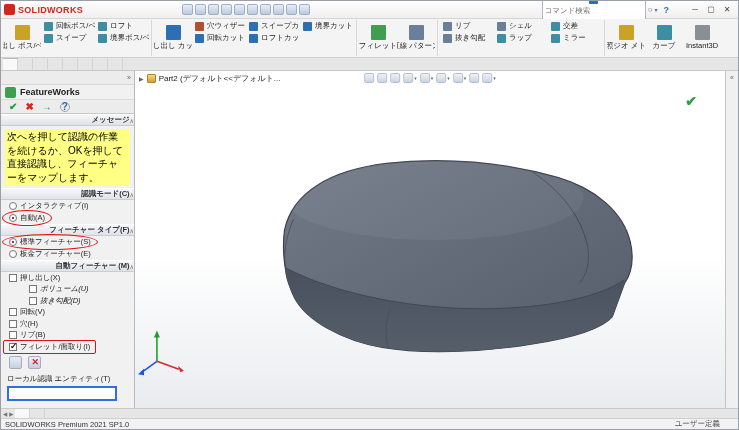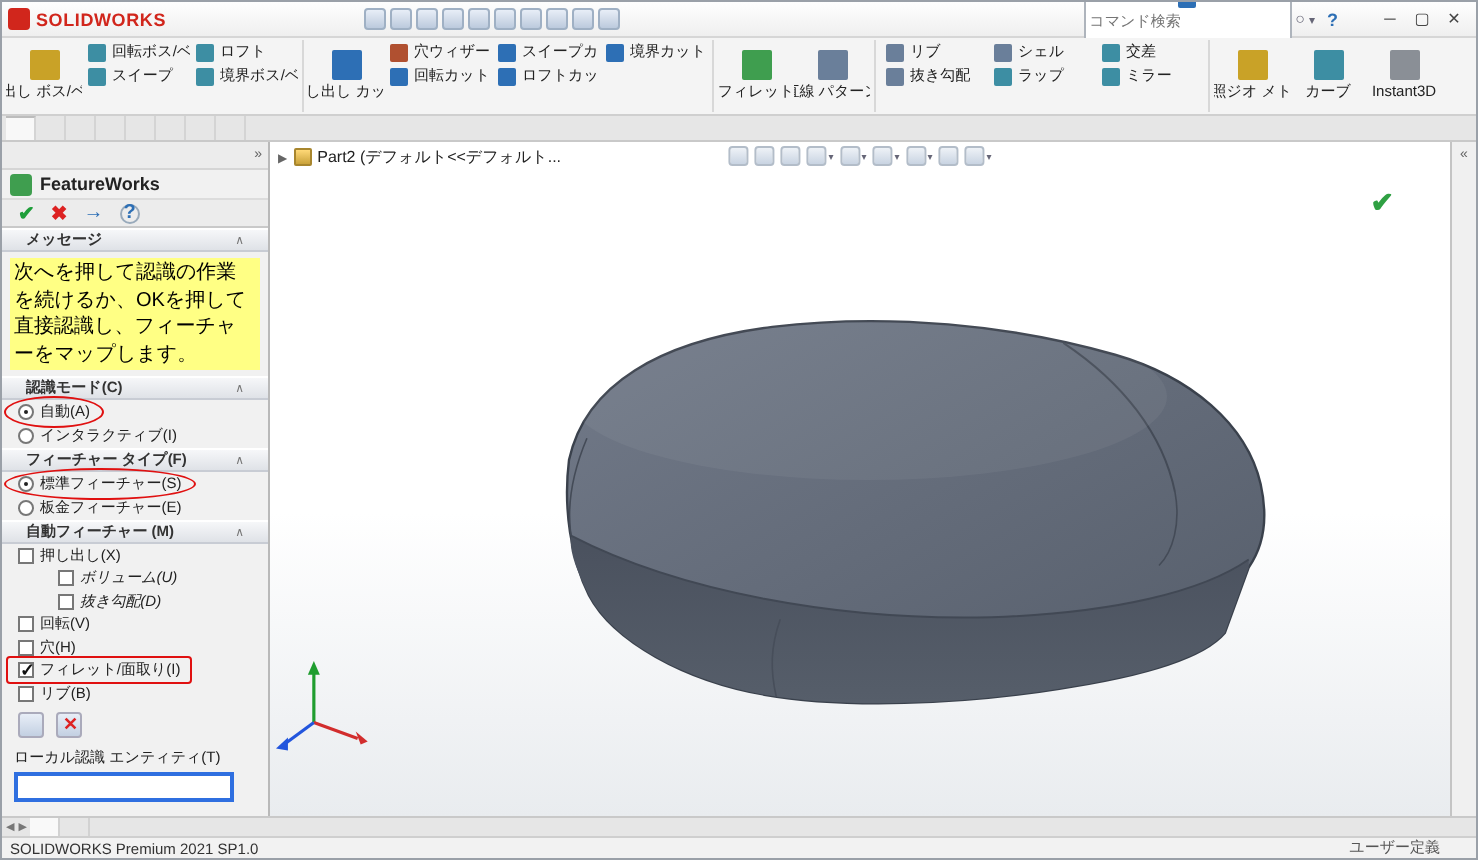--- a/index.html
+++ b/index.html
@@ -50,21 +50,21 @@
   .panel-tabs .chev{margin-left:auto;font-size:7px;color:#666;}
   .fw-title{display:flex;align-items:center;gap:4px;height:14px;padding:0 4px;}
   .fw-title .ic{width:11px;height:11px;border-radius:2px;background:#3f9e4f;}
   .fw-title .t{font-weight:bold;font-size:9px;color:#222;}
   .fw-actions{display:flex;align-items:center;gap:8px;height:15px;padding:0 8px;border-top:1px solid #dcdcdc;border-bottom:1px solid #c9c9c9;background:#ececec;}
   .fw-actions span{font-size:10px;font-weight:bold;}
   .act-ok{color:#1e9e3a;}
   .act-cancel{color:#d22;}
   .act-next{color:#2d6fb5;}
   .act-help{color:#2d6fb5;font-size:9px;border:1px solid #9ab;border-radius:50%;width:10px;height:10px;display:flex;align-items:center;justify-content:center;}
-  .grp-hd{height:12px;display:flex;align-items:center;justify-content:space-between;padding:0 12px;background:linear-gradient(#f6f7f9,#dfe2e7);border-top:1px solid #fff;border-bottom:1px solid #c8ccd4;font-size:7.5px;font-weight:bold;color:#333;}
+  .grp-hd{height:12px;display:flex;align-items:center;justify-content:flex-end;padding:0 0;background:linear-gradient(#f6f7f9,#dfe2e7);border-top:1px solid #fff;border-bottom:1px solid #c8ccd4;font-size:7.5px;font-weight:bold;color:#333;}
   .grp-hd .car{font-size:6px;color:#777;font-weight:normal;}
   .msg{margin:3px 4px;background:#ffff84;font-size:10px;line-height:1.35;padding:1px 2px;color:#000;}
   .opt-row{display:flex;align-items:center;height:12px;padding:0 6px;}
   .opt{position:relative;display:inline-flex;align-items:center;gap:3px;padding:0 2px;}
   .radio{width:8px;height:8px;border:1px solid #777;border-radius:50%;background:#fff;position:relative;flex:none;}
   .opt-row.on .radio::after{content:"";position:absolute;inset:2px;background:#222;border-radius:50%;}
   .opt-row.annotated .opt::after{content:"";position:absolute;inset:-3px -5px;border:1.5px solid #e01010;border-radius:50%;pointer-events:none;}
   .lbl{font-size:7.5px;color:#222;white-space:nowrap;}
   .cb-row{display:flex;align-items:center;height:11.5px;padding:0 6px;}
   .cb-row.indent{padding-left:26px;font-style:italic;}
@@ -311,30 +311,30 @@
       <span class="car">∧</span>
     </div>
     <div class="msg">次へを押して認識の作業を続けるか、OKを押して直接認識し、フィーチャーをマップします。</div>
 
     <div class="grp-hd">
       <span>認識モード(C)</span>
       <span class="car">∧</span>
     </div>
     <div>
 
-    <div class="opt-row on annotated">
+    <div class="opt-row">
+          <span class="opt">
+            <span class="radio"></span>
+            <span class="lbl">インタラクティブ(I)</span>
+          </span>
+        </div>
+        <div class="opt-row on annotated">
           <span class="opt">
             <span class="radio"></span>
             <span class="lbl">自動(A)</span>
-          </span>
-        </div>
-        <div class="opt-row">
-          <span class="opt">
-            <span class="radio"></span>
-            <span class="lbl">インタラクティブ(I)</span>
           </span>
         </div>
       </div>
 
     <div class="grp-hd">
       <span>フィーチャー タイプ(F)</span>
       <span class="car">∧</span>
     </div>
     <div>
 
@@ -381,30 +381,30 @@
             <span class="cbx"></span>
             <span class="lbl">回転(V)</span>
           </span>
         </div>
         <div class="cb-row">
           <span class="opt">
             <span class="cbx"></span>
             <span class="lbl">穴(H)</span>
           </span>
         </div>
+        <div class="cb-row">
+          <span class="opt">
+            <span class="cbx"></span>
+            <span class="lbl">リブ(B)</span>
+          </span>
+        </div>
         <div class="cb-row on annotated">
           <span class="opt">
             <span class="cbx"></span>
             <span class="lbl">フィレット/面取り(I)</span>
-          </span>
-        </div>
-        <div class="cb-row">
-          <span class="opt">
-            <span class="cbx"></span>
-            <span class="lbl">リブ(B)</span>
           </span>
         </div>
       </div>
 
     <div class="fw-btnrow">
       <span class="bic"></span>
       <span class="bic del"></span>
     </div>
 
     <div class="local-lbl">ローカル認識 エンティティ(T)</div>

